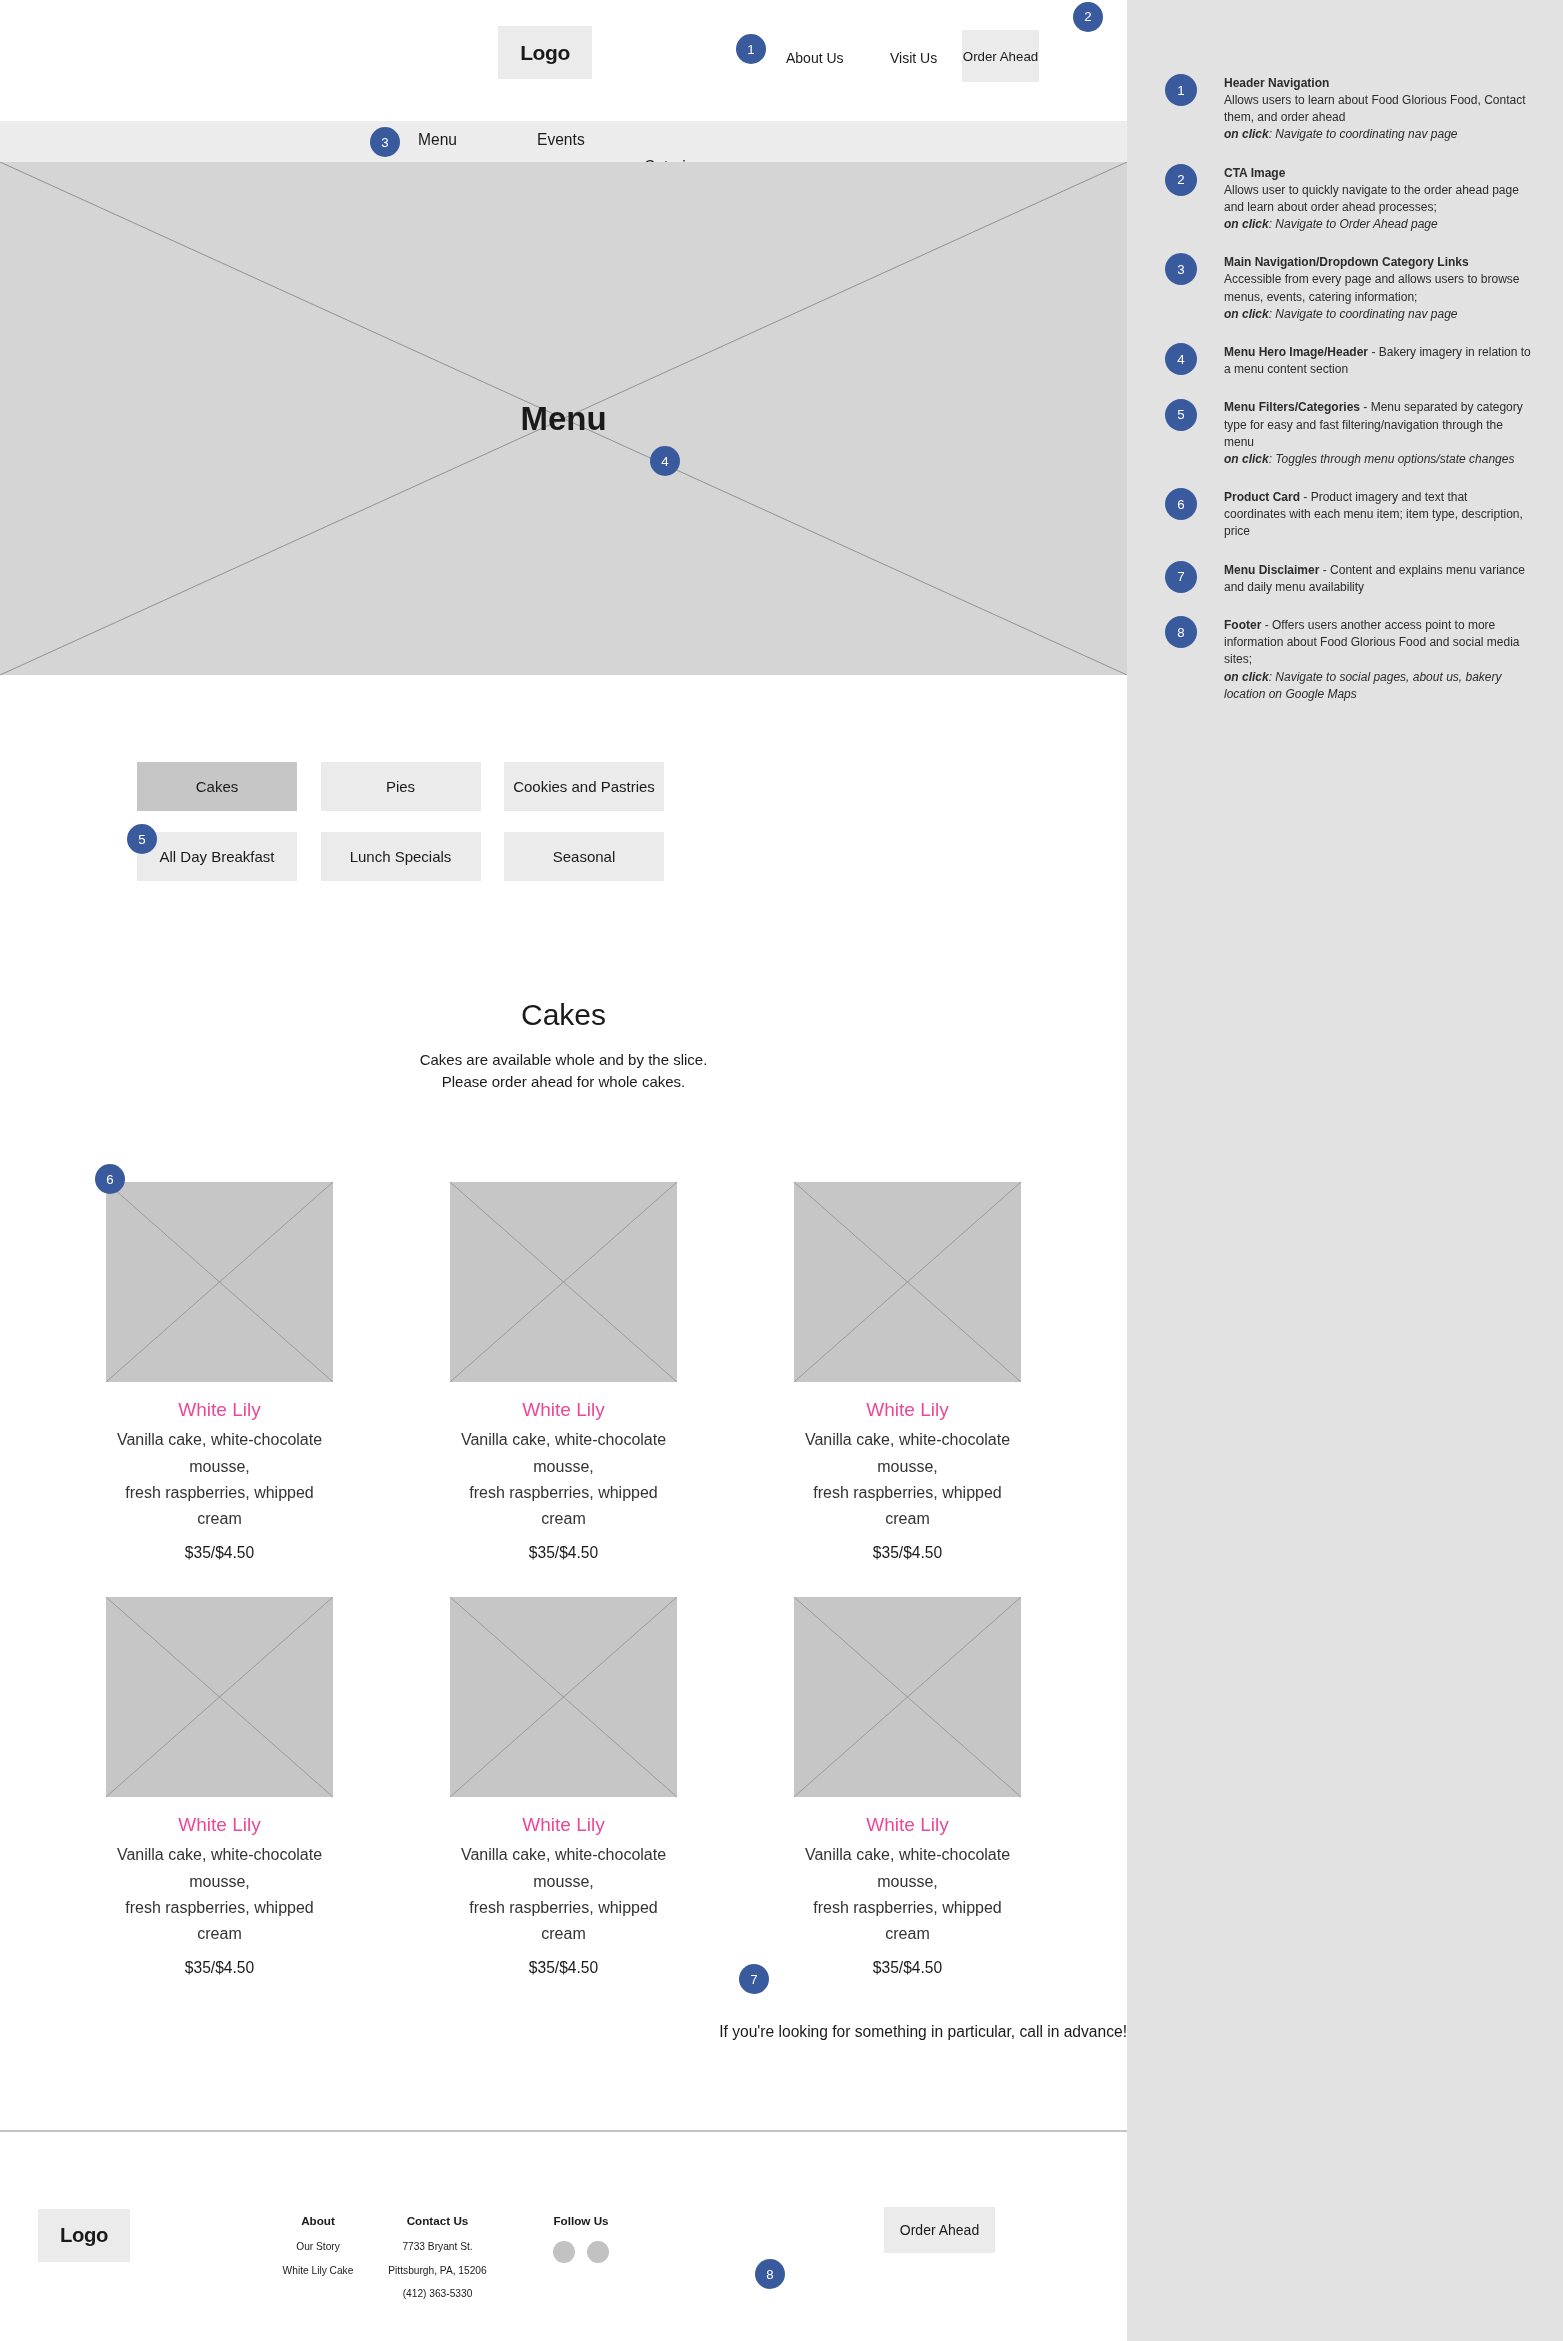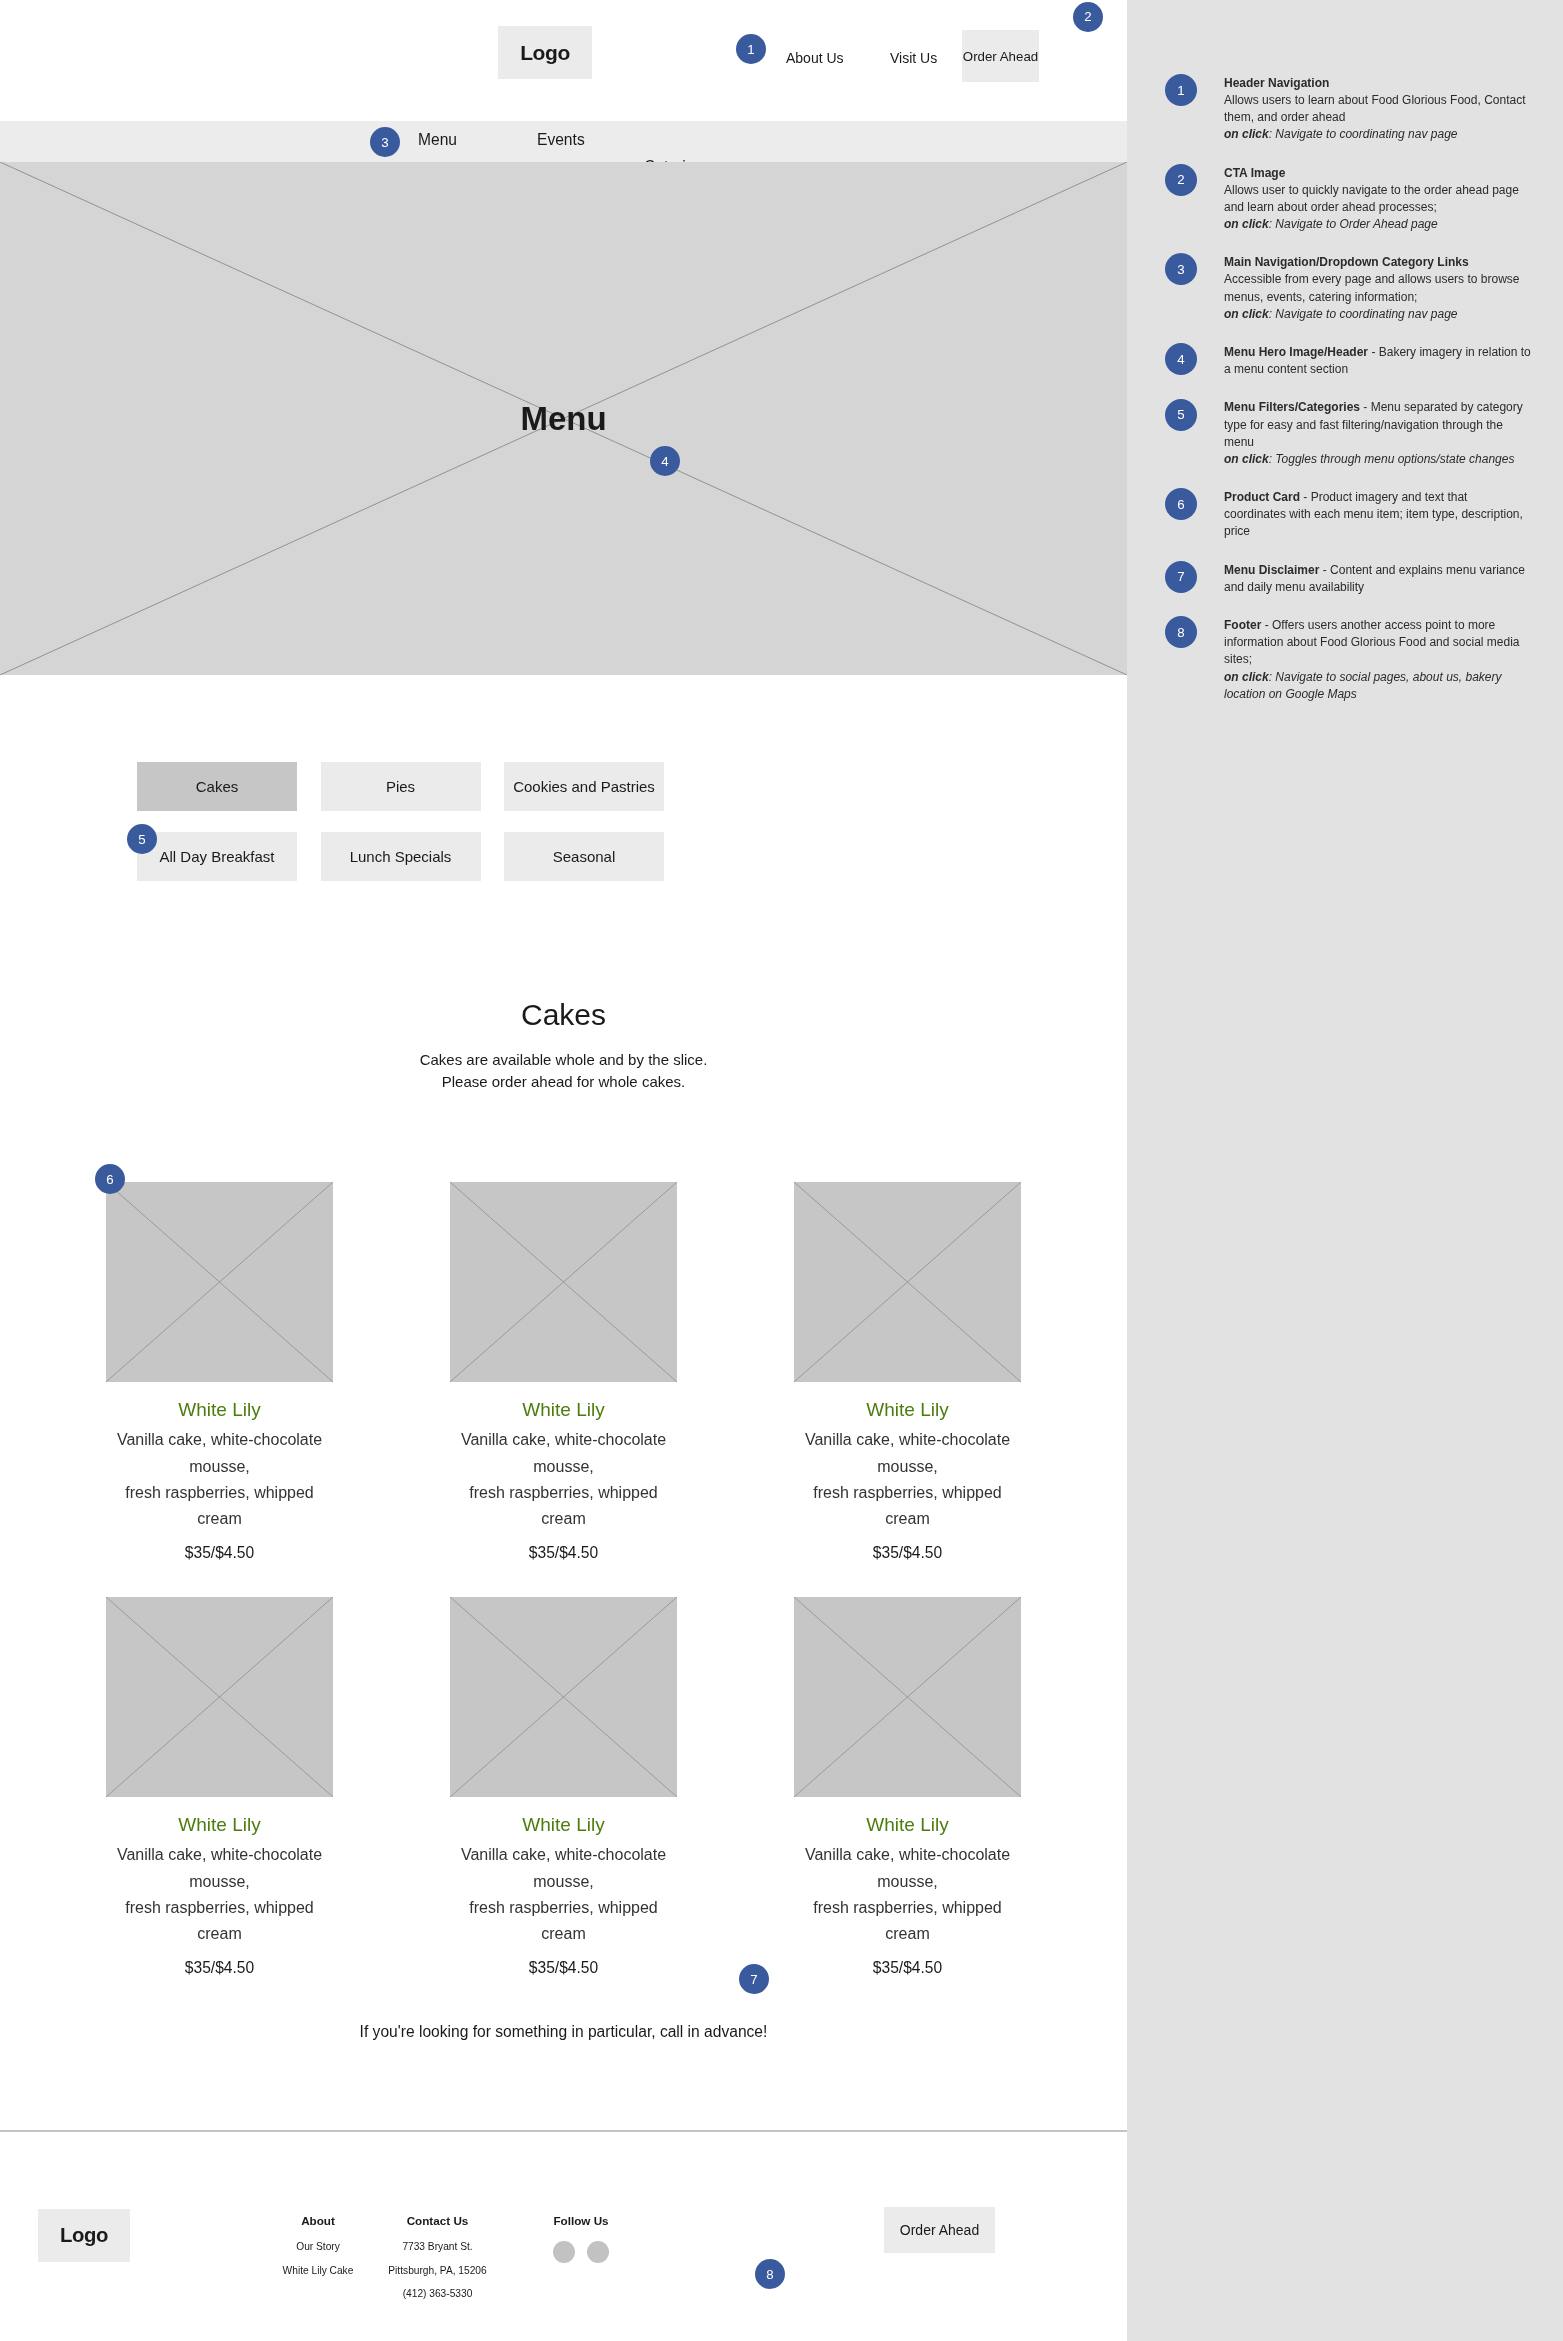--- a/index.html
+++ b/index.html
@@ -132,42 +132,42 @@
     margin-bottom: 35px;
   }
   .card { width: 227px; }
   .card-img {
     width: 227px; height: 200px;
     background: #c6c6c6;
     position: relative; overflow: hidden;
   }
   .card-title {
     margin-top: 17px; text-align: center;
-    font-size: 19px; color: #4d7c0f;
+    font-size: 19px; color: #ec4899;
   }
   .card-desc {
     margin-top: 6.3px; text-align: center;
     font-size: 16px; color: #333333; line-height: 1.65;
   }
   .card-price {
     margin-top: 11px; text-align: center;
     font-size: 15.6px; color: #1a1a1a;
   }
 
   
   .disclaimer-head {
     position: absolute;
     left: 0; top: 1960px; width: 1127px;
     text-align: center;
     font-size: 27px; color: #1a1a1a;
   }
   .disclaimer-sub {
     position: absolute;
     left: 0; top: 2023px; width: 1127px;
-    text-align: center;
+    text-align: right;
     font-size: 15.6px; color: #1a1a1a;
   }
 
   
   .footer-divider {
     position: absolute;
     left: 0; top: 2130px; width: 1127px; height: 2.3px;
     background: #c4c4c4;
   }
   .footer {

